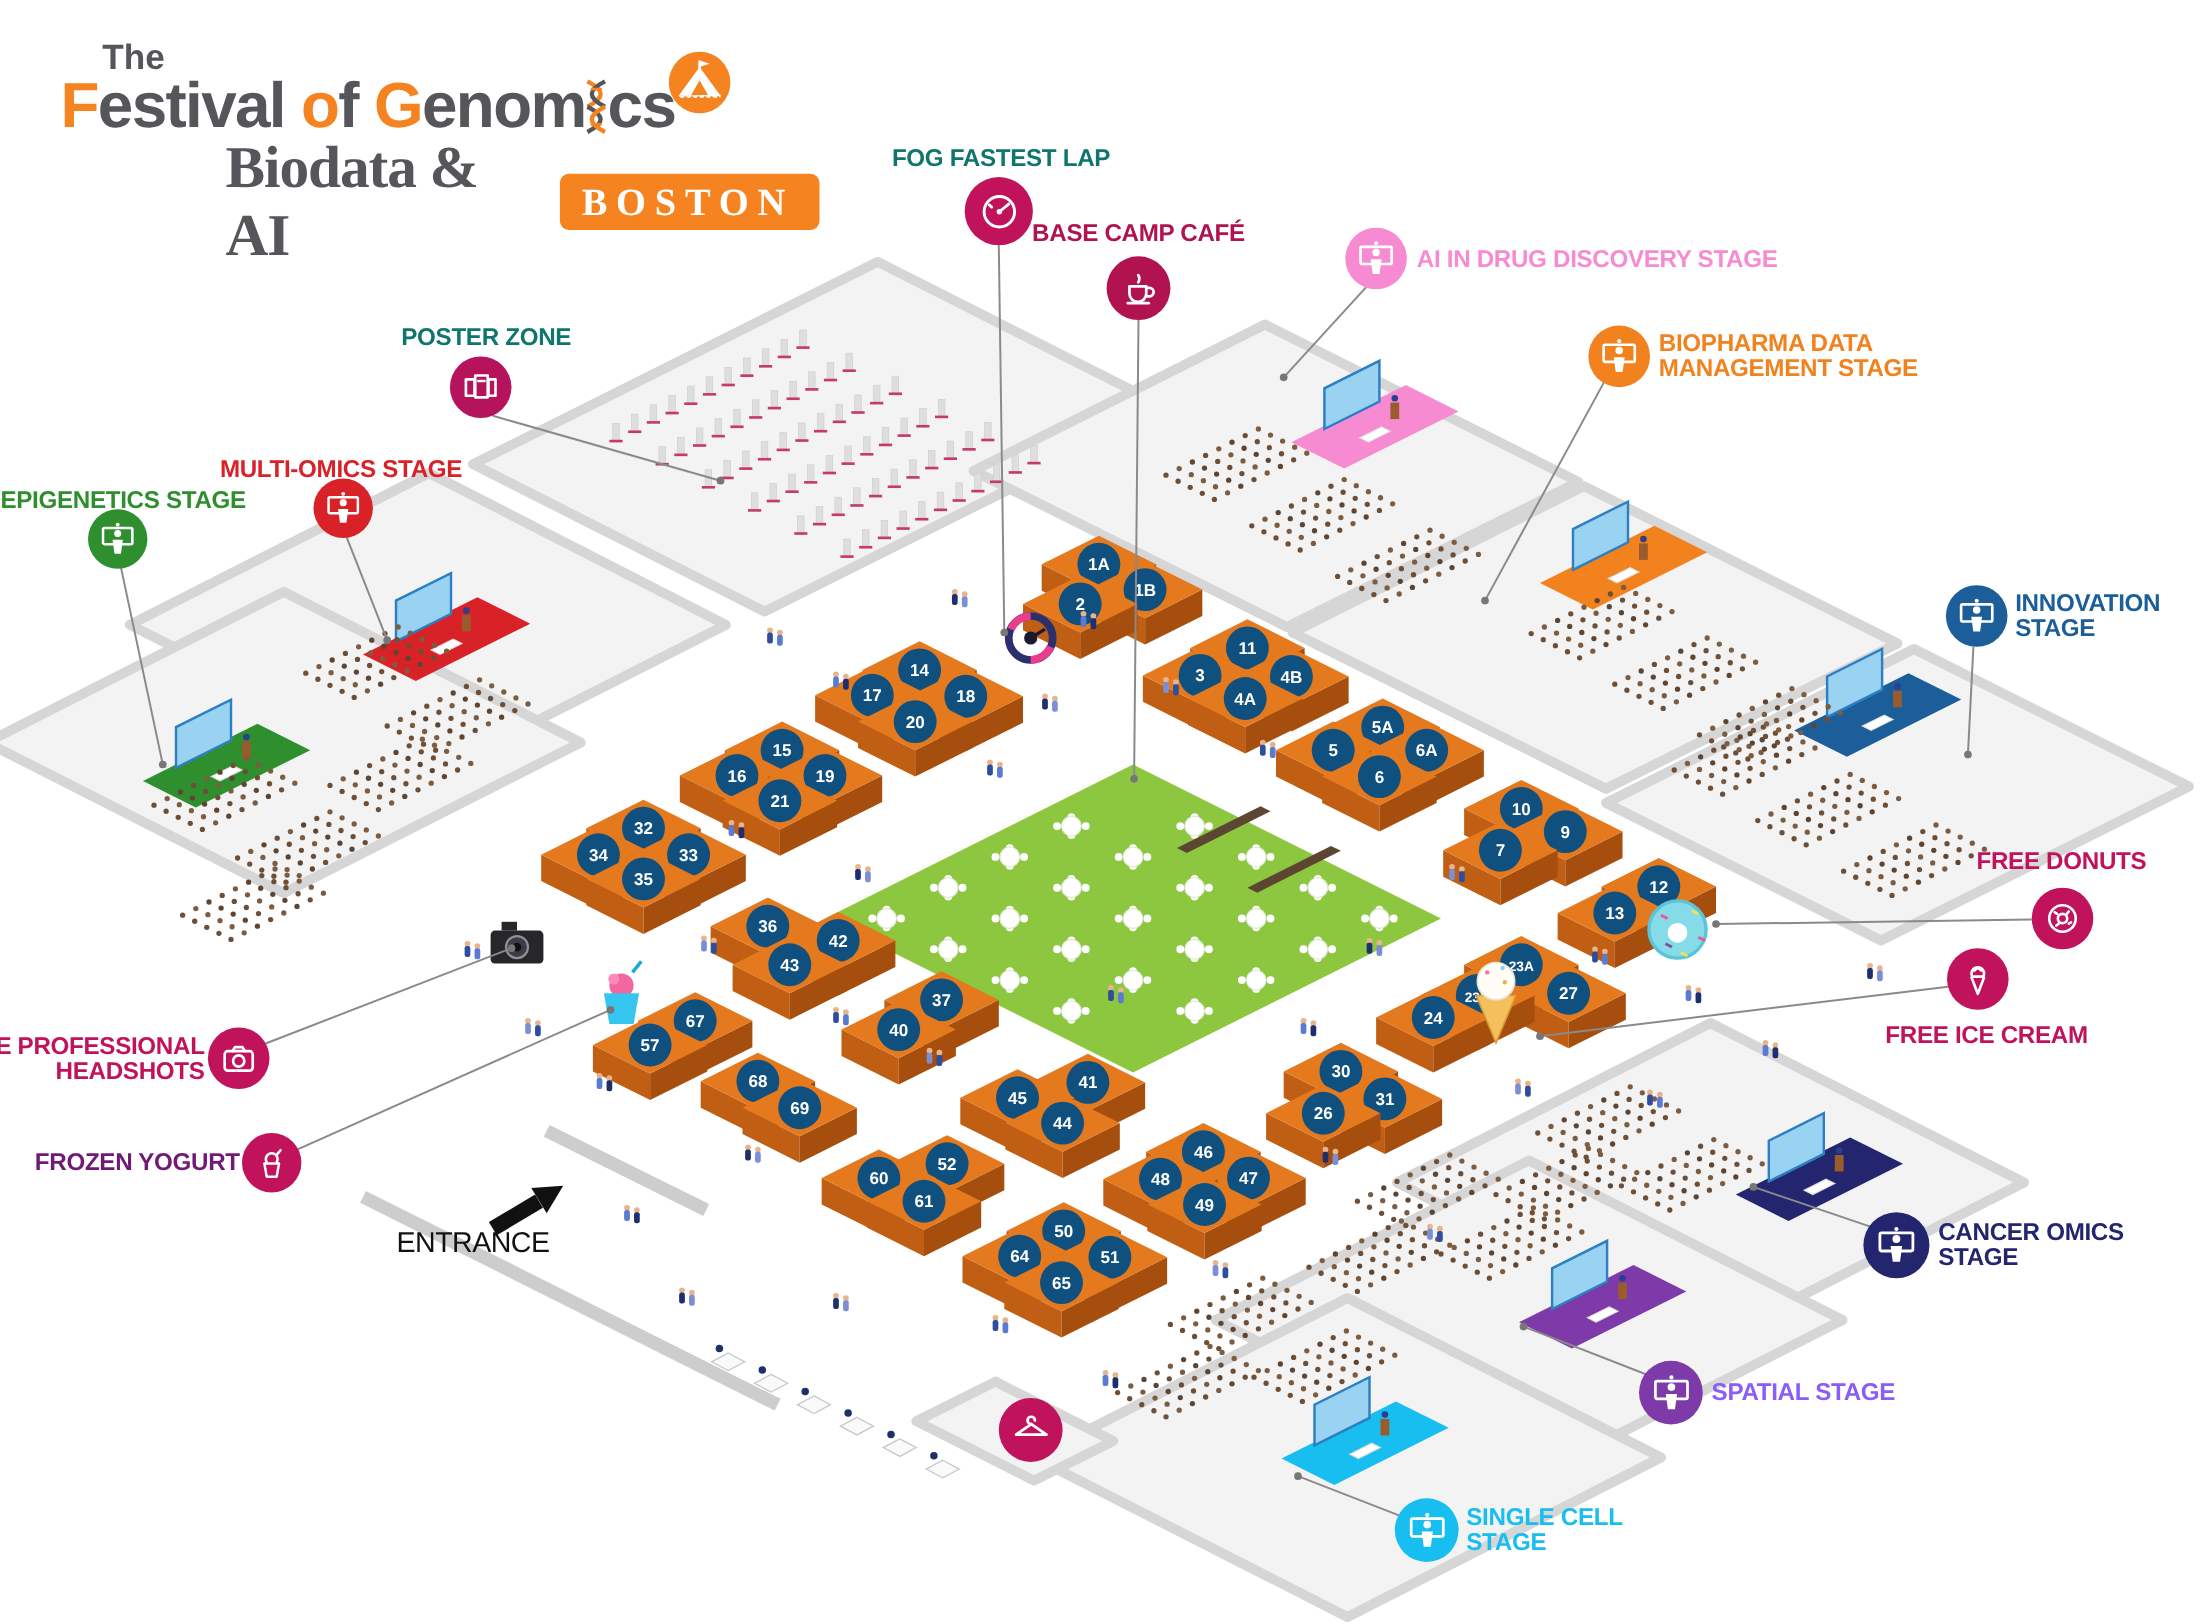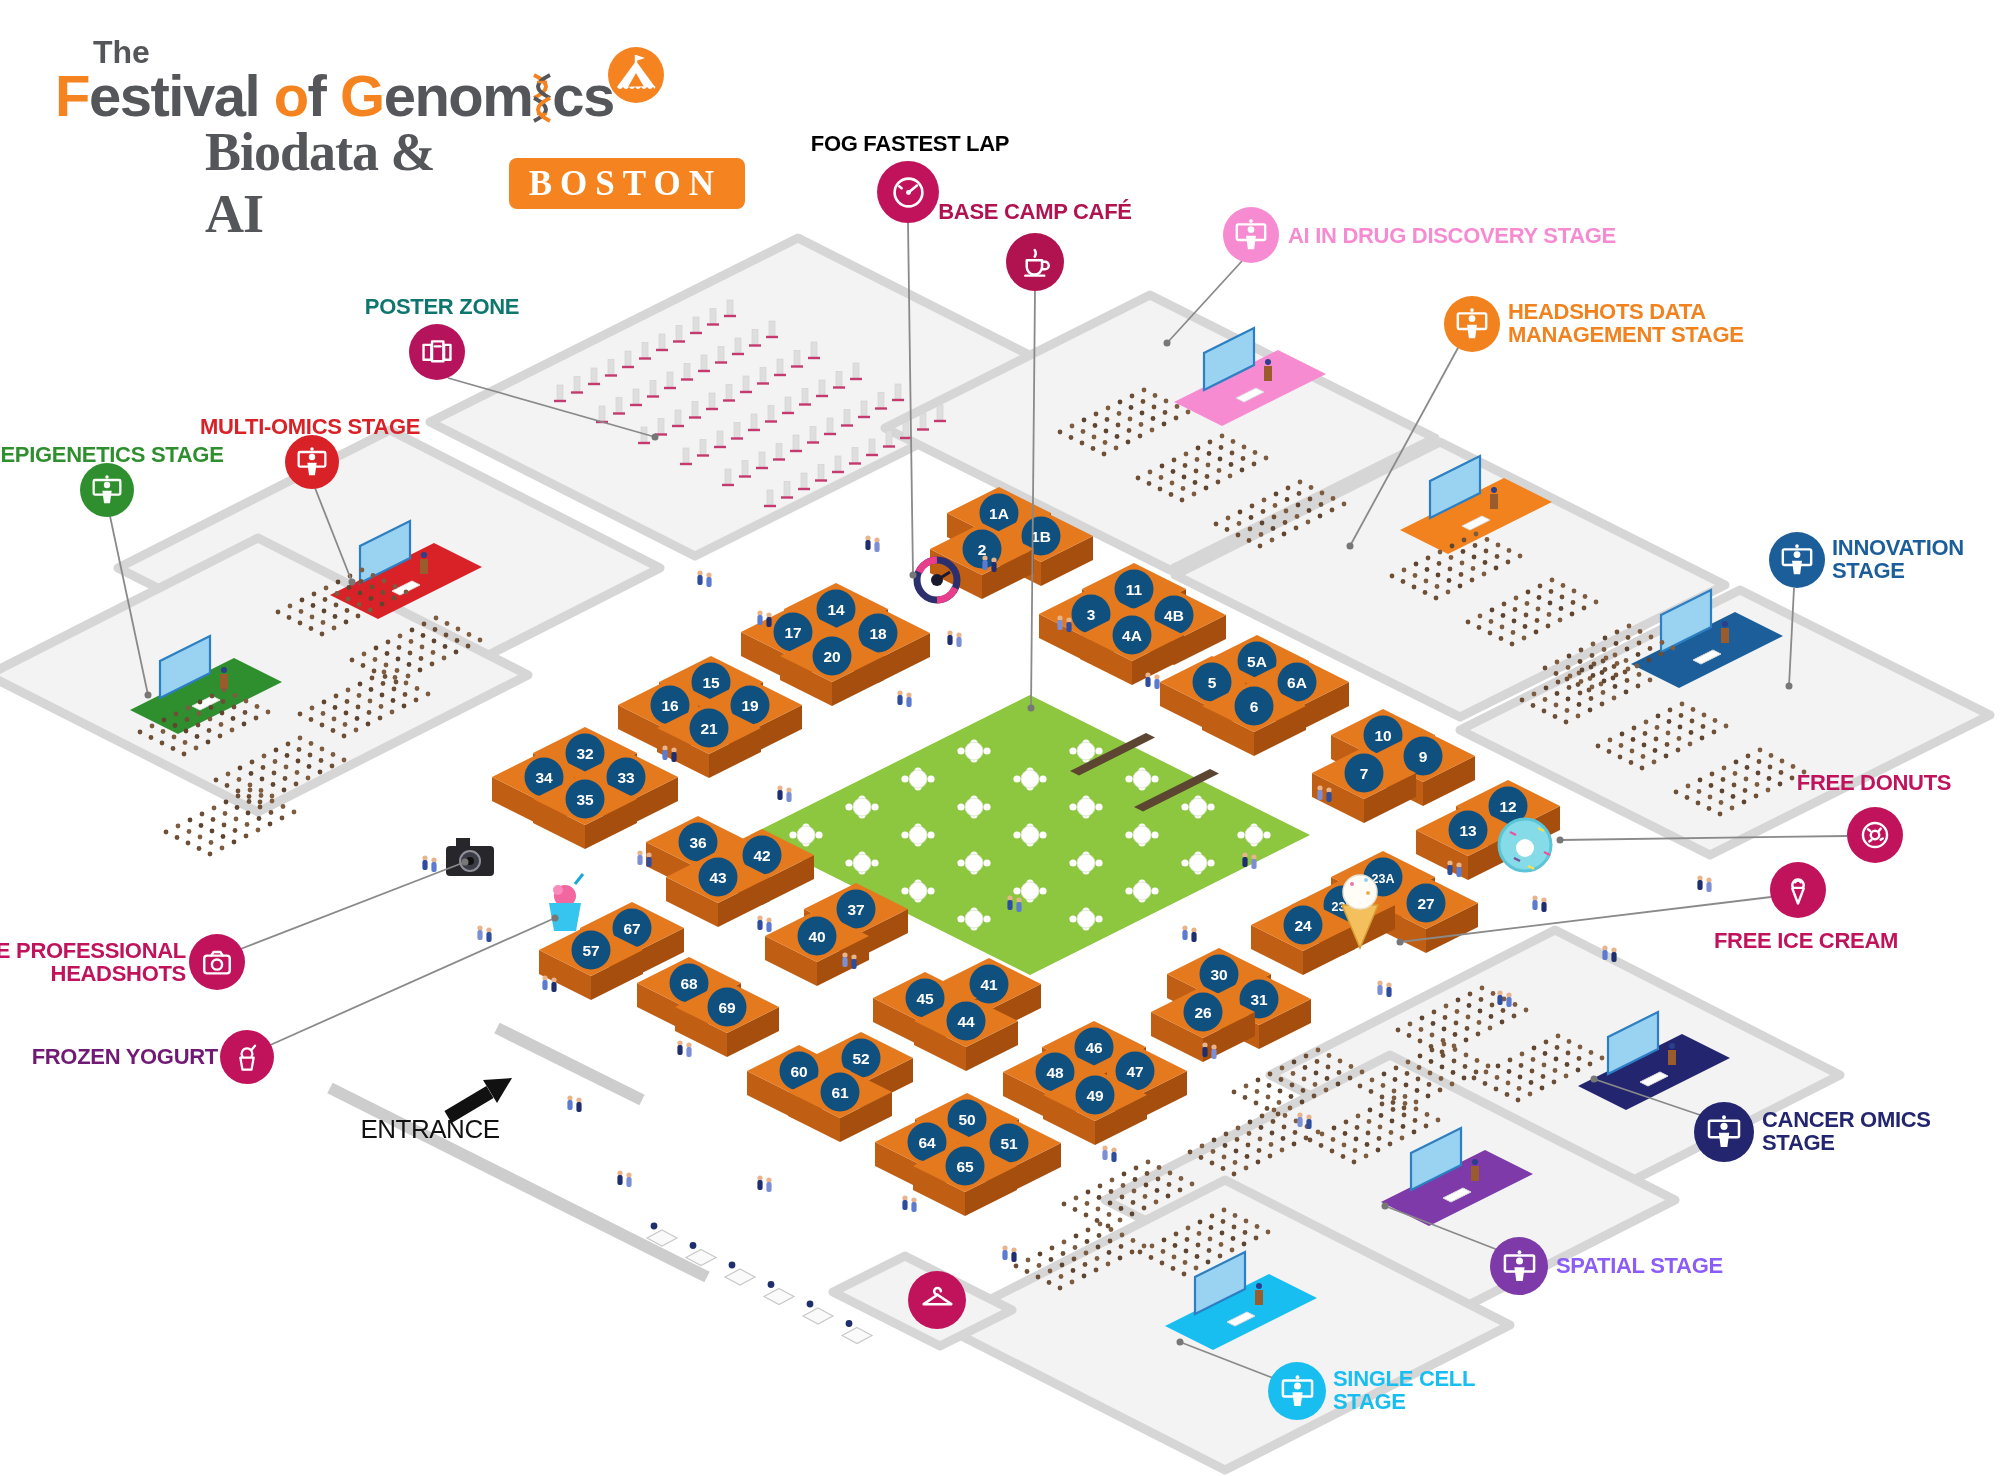--- a/index.html
+++ b/index.html
@@ -2060,21 +2060,21 @@
         <div>POSTER ZONE</div>
       </div>
       <div class="bubble" style="left: 877px; top: 161px; width: 62px; height: 62px; background: rgb(192, 19, 92);">
         <svg width="37" height="37" viewBox="0 0 24 24" fill="none" stroke="#fff" stroke-width="1.7" stroke-linecap="round" stroke-linejoin="round">
           <circle cx="12" cy="12" r="9"></circle>
           <line x1="12" y1="12" x2="17.5" y2="7.5"></line>
           <circle cx="12" cy="12" r="1.6" fill="#fff" stroke="none"></circle>
           <line x1="6" y1="8" x2="7.5" y2="9.2"></line>
         </svg>
       </div>
-      <div class="callout-label center" style="top: 132px; color: #000000; left: 735px; width: 350px;">
+      <div class="callout-label center" style="top: 132px; color: #0f766e; left: 735px; width: 350px;">
         <div>FOG FASTEST LAP</div>
       </div>
       <div class="bubble" style="left: 1006px; top: 233px; width: 58px; height: 58px; background: rgb(177, 19, 81);">
         <svg width="35" height="35" viewBox="0 0 24 24" fill="none" stroke="#fff" stroke-width="1.7" stroke-linecap="round" stroke-linejoin="round">
           <path d="M6,10.5 h10.5 v4.5 a5.2,5.2 0 0 1 -10.5,0 z"></path>
           <path d="M16.5,11.5 h2 a2.6,2.6 0 0 1 0,5.2 h-2"></path>
           <line x1="5" y1="21" x2="18" y2="21"></line>
           <path d="M11.5,3.5 q1.4,2 0,4.5"></path>
         </svg>
       </div>
@@ -2094,21 +2094,21 @@
       </div>
       <div class="bubble" style="left: 1444px; top: 296px; width: 56px; height: 56px; background: rgb(241, 130, 30);">
         <svg width="34" height="34" viewBox="0 0 24 24" fill="none" stroke="#fff" stroke-width="1.7" stroke-linecap="round" stroke-linejoin="round">
           <rect x="2" y="4.5" width="20" height="11" rx="1"></rect>
           <circle cx="12" cy="2.2" r="1.3" fill="#fff" stroke="none"></circle>
           <circle cx="12" cy="8.2" r="2.4" fill="#fff" stroke="none"></circle>
           <path d="M8.5,12.5 h7 l-1.3,9.5 h-4.4 z" fill="#fff" stroke="none"></path>
         </svg>
       </div>
       <div class="callout-label left" style="top: 300px; color: rgb(241, 130, 30); left: 1508px;">
-        <div>HEADSHOTS DATA</div>
+        <div>BIOPHARMA DATA</div>
         <div>MANAGEMENT STAGE</div>
       </div>
       <div class="bubble" style="left: 285px; top: 435px; width: 54px; height: 54px; background: rgb(217, 33, 40);">
         <svg width="32" height="32" viewBox="0 0 24 24" fill="none" stroke="#fff" stroke-width="1.7" stroke-linecap="round" stroke-linejoin="round">
           <rect x="2" y="4.5" width="20" height="11" rx="1"></rect>
           <circle cx="12" cy="2.2" r="1.3" fill="#fff" stroke="none"></circle>
           <circle cx="12" cy="8.2" r="2.4" fill="#fff" stroke="none"></circle>
           <path d="M8.5,12.5 h7 l-1.3,9.5 h-4.4 z" fill="#fff" stroke="none"></path>
         </svg>
       </div>

